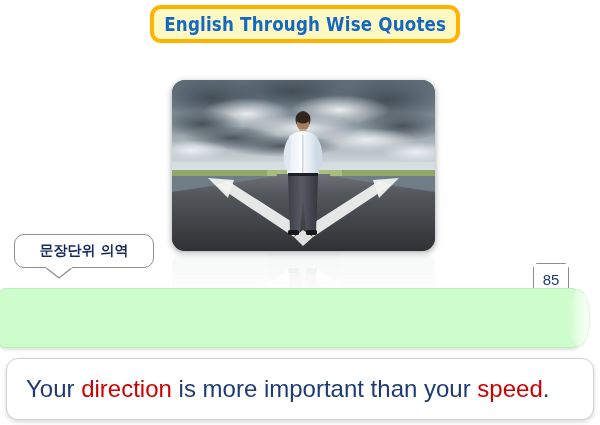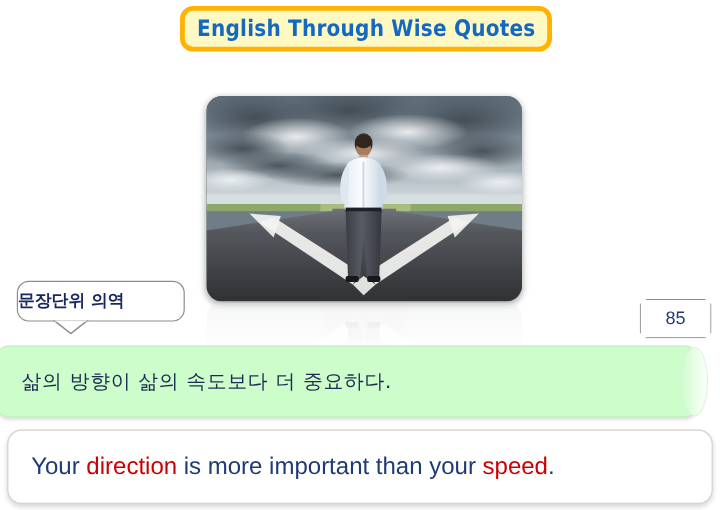--- a/index.html
+++ b/index.html
@@ -86,42 +86,43 @@
     left: 14px;
     top: 234px;
     width: 140px;
     height: 34px;
     box-sizing: border-box;
     background: #ffffff;
     border: 1.3px solid #8d8d8d;
     border-radius: 10px;
     display: flex;
     align-items: center;
+    justify-content: center;
   }
   #section-label .label-text {
     font-family: "DejaVu Sans", sans-serif;
     font-weight: bold;
     font-size: 14px;
     color: #16275e;
     white-space: nowrap;
   }
   #section-label-tail {
     position: absolute;
     left: 44px;
     top: 267px;
     width: 30px;
     height: 12px;
   }
 
   
   #page-badge {
     position: absolute;
     left: 533px;
-    top: 249px;
-    width: 60px;
+    top: 263px;
+    width: 36px;
     height: 33px;
   }
   #page-badge .badge-shape {
     position: absolute;
     inset: 0;
     background: #ffffff;
     border: 1.3px solid #8d8d8d;
     box-sizing: border-box;
     clip-path: polygon(
       0% 14%, 10% 0%, 90% 0%, 100% 14%,
@@ -195,21 +196,21 @@
     background: #ffffff;
     border: 1.1px solid #d2d2d2;
     border-radius: 12px;
     box-shadow: 0 2px 4px rgba(0,0,0,0.16);
     display: flex;
     align-items: center;
   }
   #english-box .sentence {
     padding-left: 19px;
     font-family: "Liberation Sans", sans-serif;
-    font-size: 20px;
+    font-size: 24px;
     color: #1f3b73;
     white-space: nowrap;
   }
   #english-box .sentence .hl { color: #cc0000; }
 </style>
 </head>
 <body>
 
 <div id="title-banner">
   <span class="title-text">English  Through  Wise Quotes</span>
@@ -333,20 +334,19 @@
 </svg>
 
 <div id="page-badge">
   <div class="badge-shape"></div>
   <div class="badge-text">85</div>
 </div>
 
 <div id="korean-bar">
   <div class="cyl-body"></div>
   <div class="cyl-cap"></div>
-  <div class="korean-text">삶의 방향이 삶의 속도보다 더 중요하다.</div>
 </div>
 
 <div id="english-box">
   <div class="sentence">
     <span>Your </span><span class="hl">direction</span><span> is more important than your </span><span class="hl">speed</span><span>.</span>
   </div>
 </div>
 
 </body></html>

